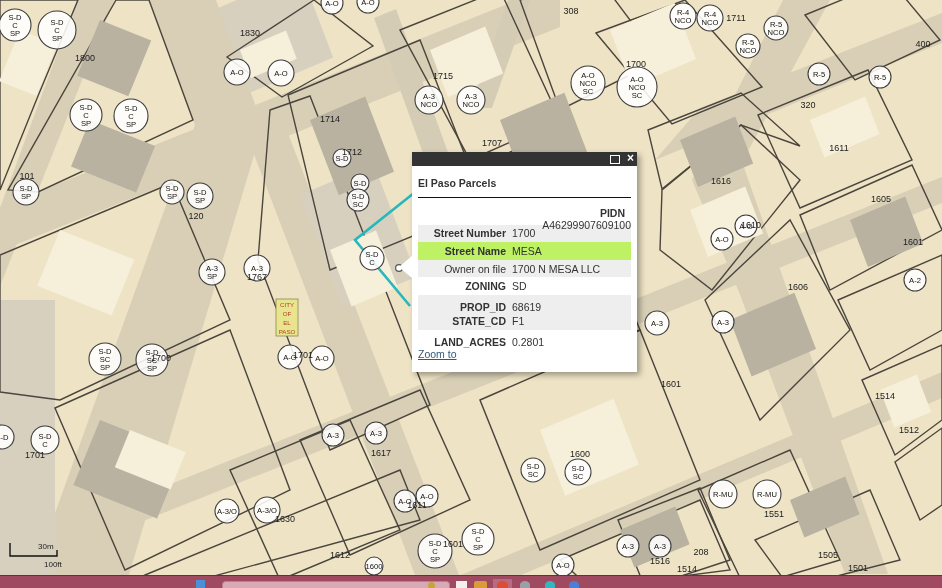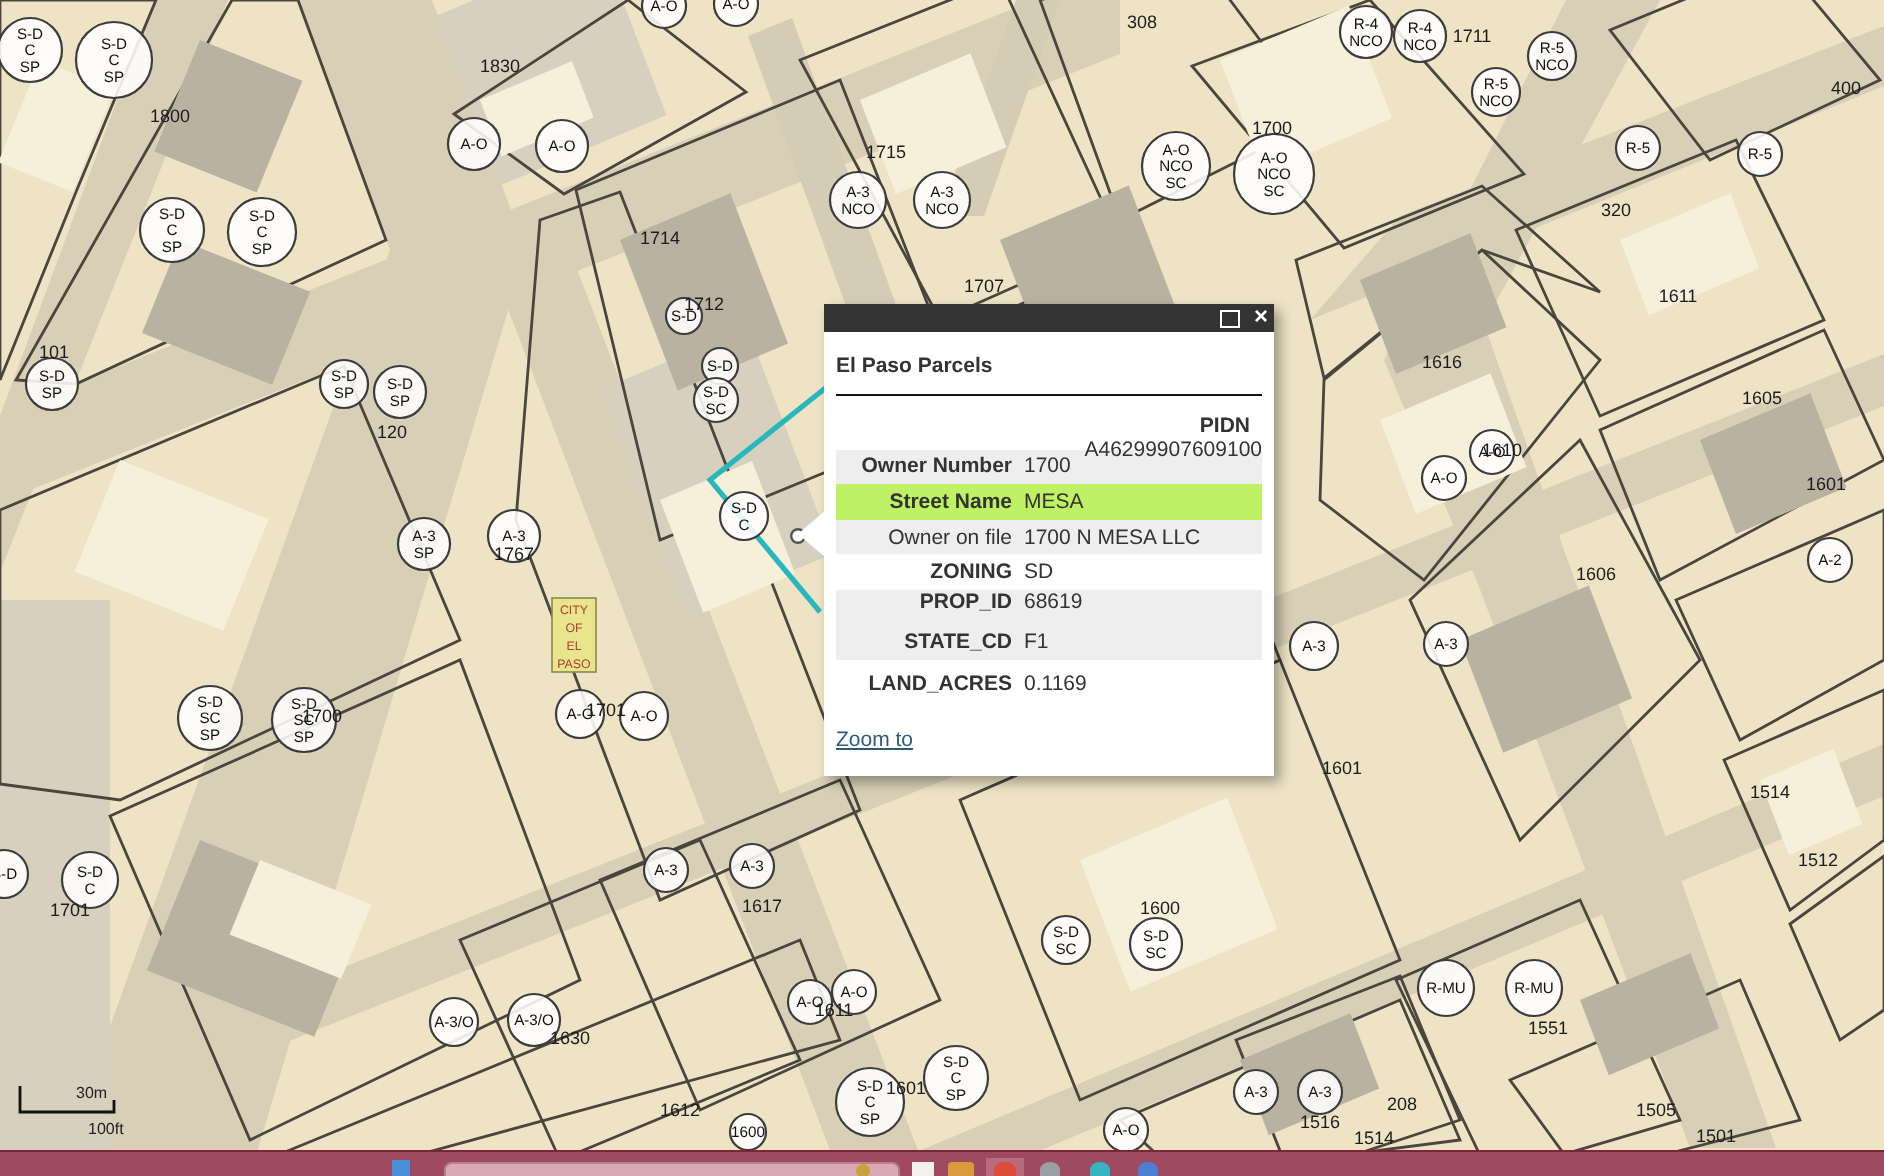--- a/index.html
+++ b/index.html
@@ -268,48 +268,48 @@
     <div style="position:absolute;right:3px;top:-1px;color:#fff;font-size:12px;font-weight:bold;">×</div>
   </div>
   <div style="padding:8px 6px 10px 6px;">
     <div style="font-weight:bold;color:#333;font-size:10.5px;padding:3px 0 8px 0;">El Paso Parcels</div>
     <div style="border-top:1px solid #111;margin-bottom:9px;"></div>
     <div style="display:flex;background:#ffffff;height:17.6px;align-items:flex-end;flex-direction:column;">
         <div style="width:88px;text-align:right;font-weight:bold;color:#333;padding-right:6px;flex-shrink:0;">PIDN</div>
         <div style="color:#333;">A46299907609100</div>
       </div>
       <div style="display:flex;background:#eeeeee;height:17.6px;align-items:center;">
-        <div style="width:88px;text-align:right;font-weight:bold;color:#333;padding-right:6px;flex-shrink:0;">Owner Number</div>
+        <div style="width:88px;text-align:right;font-weight:bold;color:#333;padding-right:6px;flex-shrink:0;">Street Number</div>
         <div style="color:#333;">1700</div>
       </div>
       <div style="display:flex;background:#bef264;height:17.6px;align-items:center;">
         <div style="width:88px;text-align:right;font-weight:bold;color:#333;padding-right:6px;flex-shrink:0;">Street Name</div>
         <div style="color:#333;">MESA</div>
       </div>
       <div style="display:flex;background:#eeeeee;height:17.6px;align-items:center;">
         <div style="width:88px;text-align:right;font-weight:normal;color:#333;padding-right:6px;flex-shrink:0;">Owner on file</div>
         <div style="color:#333;">1700 N MESA LLC</div>
       </div>
       <div style="display:flex;background:#ffffff;height:17.6px;align-items:center;">
         <div style="width:88px;text-align:right;font-weight:bold;color:#333;padding-right:6px;flex-shrink:0;">ZONING</div>
         <div style="color:#333;">SD</div>
       </div>
-      <div style="display:flex;background:#eeeeee;height:17.6px;align-items:flex-start;">
+      <div style="display:flex;background:#eeeeee;height:17.6px;align-items:flex-end;">
         <div style="width:88px;text-align:right;font-weight:bold;color:#333;padding-right:6px;flex-shrink:0;">PROP_ID</div>
         <div style="color:#333;">68619</div>
       </div>
       <div style="display:flex;background:#eeeeee;height:17.6px;align-items:center;">
         <div style="width:88px;text-align:right;font-weight:bold;color:#333;padding-right:6px;flex-shrink:0;">STATE_CD</div>
         <div style="color:#333;">F1</div>
       </div>
       <div style="display:flex;background:#ffffff;height:17.6px;align-items:flex-end;">
         <div style="width:88px;text-align:right;font-weight:bold;color:#333;padding-right:6px;flex-shrink:0;">LAND_ACRES</div>
-        <div style="color:#333;">0.1169</div>
-      </div>
-    <div style="color:#31597a;text-decoration:underline;margin-top:16px;padding-bottom:2px;">Zoom to</div>
+        <div style="color:#333;">0.2801</div>
+      </div>
+    <div style="color:#31597a;text-decoration:underline;padding-bottom:2px;">Zoom to</div>
   </div>
 </div>
 <div style="position:absolute;left:399px;top:255px;width:0;height:0;border-top:12px solid transparent;border-bottom:12px solid transparent;border-right:14px solid #ffffff;"></div>
 
 
 <div style="position:absolute;left:0;top:575px;width:942px;height:13px;background:#a04a62;border-top:1.5px solid #7c2438;">
  <div style="position:absolute;left:196px;top:4px;width:9px;height:9px;background:#4a90d9;"></div>
  <div style="position:absolute;left:222px;top:5px;width:226px;height:8px;background:#d9aab6;border-radius:4px 4px 0 0;border:1px solid #b97f90;border-bottom:none;"></div>
  <div style="position:absolute;left:428px;top:6px;width:7px;height:7px;background:#c8a23a;border-radius:50%;"></div>
  <div style="position:absolute;left:456px;top:5px;width:11px;height:8px;background:#f4f0ee;"></div>

